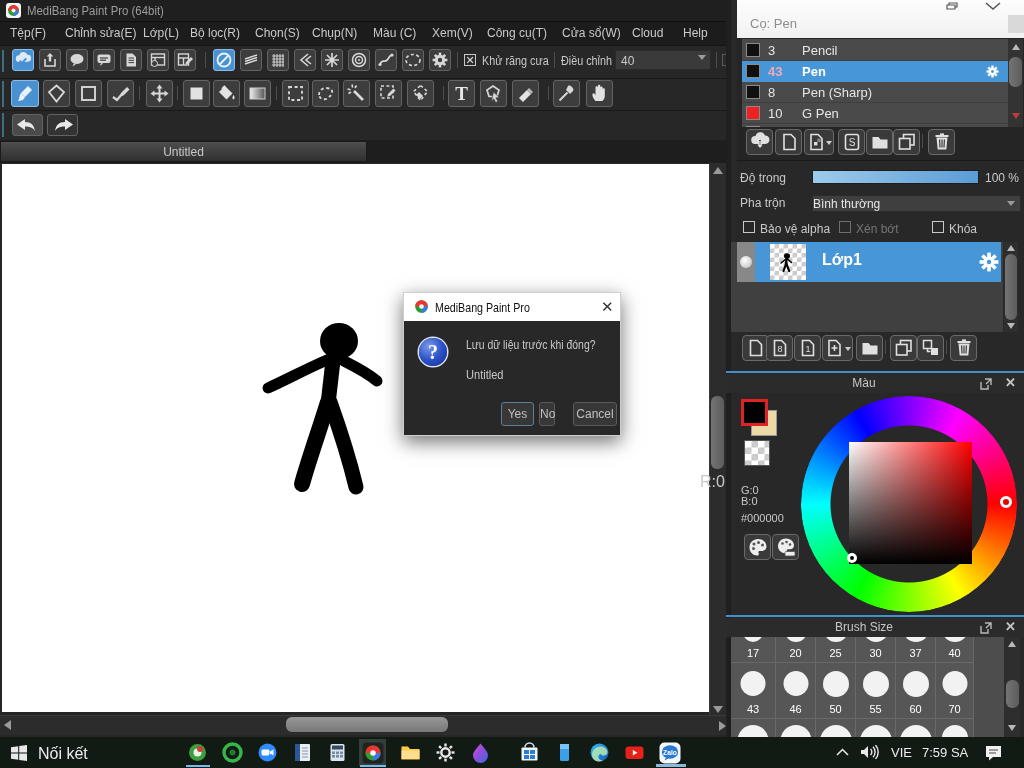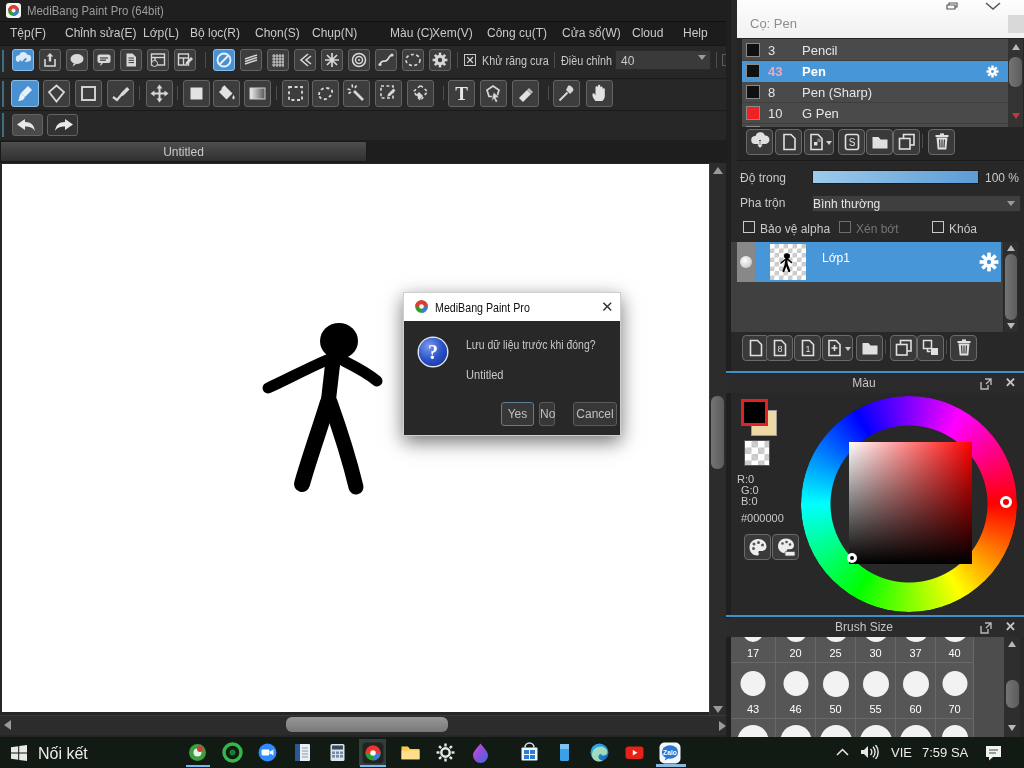--- a/index.html
+++ b/index.html
@@ -77,21 +77,21 @@
   </div>
   <div class="abs" id="titletext">MediBang Paint Pro (64bit)</div>
 
   <div class="abs" id="menubar"></div>
   <div class="menuitem" style="left:10px;">Tệp(F)</div>
   <div class="menuitem" style="left:65px;">Chỉnh sửa(E)</div>
   <div class="menuitem" style="left:143px;">Lớp(L)</div>
   <div class="menuitem" style="left:190px;">Bộ lọc(R)</div>
   <div class="menuitem" style="left:255px;">Chọn(S)</div>
   <div class="menuitem" style="left:312px;">Chụp(N)</div>
-  <div class="menuitem" style="left:390px;">Màu (C)</div>
+  <div class="menuitem" style="left:373px;">Màu (C)</div>
   <div class="menuitem" style="left:432px;">Xem(V)</div>
   <div class="menuitem" style="left:487px;">Công cụ(T)</div>
   <div class="menuitem" style="left:562px;">Cửa sổ(W)</div>
   <div class="menuitem" style="left:632px;">Cloud</div>
   <div class="menuitem" style="left:683px;">Help</div>
 
   <div class="abs" id="tb1"></div>
   <div class="grip" style="top:50px; height:22px;"></div>
   <div id="tb1btns">
     <div class="btn sel" style="left:12px; top:49px; width:22px; height:22px;">
@@ -520,21 +520,21 @@
           <g fill="#000" stroke="#000" stroke-linecap="round">
             <ellipse cx="17" cy="12" rx="3" ry="2.8" stroke="none"></ellipse>
             <path d="M16.7 14 L16 20" stroke-width="2.4"></path>
             <path d="M16 15 l-5 4" stroke-width="1.6"></path>
             <path d="M17.5 15 l4 3.5" stroke-width="1.6"></path>
             <path d="M16 20 l-2.5 7" stroke-width="2.2"></path>
             <path d="M16.5 20 l2.7 7.2" stroke-width="2.2"></path>
           </g>
         </svg>
     </div>
-    <div class="abs" style="left:822px; top:251px; font-size:12px; font-weight:normal; color:#fff;">Lớp1</div>
+    <div class="abs" style="left:822px; top:251px; font-size:16px; font-weight:bold; color:#fff;">Lớp1</div>
     <svg class="abs" style="left:977px; top:250px;" width="24" height="24" viewBox="0 0 24 24">
         <g fill="#fff">
           <circle cx="12" cy="12" r="5.4"></circle>
           <g stroke="#fff" stroke-width="3.6">
             <line x1="12" y1="2.6" x2="12" y2="21.4"></line>
             <line x1="2.6" y1="12" x2="21.4" y2="12"></line>
             <line x1="5.4" y1="5.4" x2="18.6" y2="18.6"></line>
             <line x1="18.6" y1="5.4" x2="5.4" y2="18.6"></line>
           </g>
           <circle cx="12" cy="12" r="2.2" fill="#4796d8"></circle>
@@ -606,21 +606,21 @@
 
     <div class="ptitle" style="left:726px; top:374px; width:298px;">Màu
       <svg style="position:absolute; right:32px; top:4px;" width="12" height="12" viewBox="0 0 12 12">
           <path d="M1 4 v7 h7 v-4 M5 1 h6 v6 M11 1 L6 6" stroke="#b9b9b9" stroke-width="1.4" fill="none"></path>
         </svg>
       <span style="position:absolute; right:8px; top:0px; font-size:13px; color:#c6c6c6; font-weight:bold;">✕</span>
     </div>
     <div class="abs" style="left:751px; top:410px; width:26px; height:26px; background:#ecd9a6; border:1px solid #999;"></div>
     <div class="abs" style="left:741px; top:399px; width:27px; height:27px; background:#000; border:3px solid #e02222;"></div>
     <div class="abs chk8" style="left:744px; top:440px; width:26px; height:26px; border:1px solid #555;"></div>
-    <div class="lbl" style="left:737px; top:473px; font-size:11px;">R:0</div>
+    <div class="lbl" style="left:700px; top:473px; font-size:16px;">R:0</div>
     <div class="lbl" style="left:741px; top:484px; font-size:11px;">G:0</div>
     <div class="lbl" style="left:741px; top:495px; font-size:11px;">B:0</div>
     <div class="lbl" style="left:741px; top:512px; font-size:11px;">#000000</div>
     <div class="pbtn" style="left:744px; top:534px; border-radius:4px;">
         <svg width="24" height="24" viewBox="0 0 24 24">
           <path d="M12 4 c5 0 8.5 3.4 8.5 7.6 c0 2.8-2 4.4-4.4 4.4 h-2.3 c-1.2 0-1.8 1-1.2 2 .6 1.1.2 2.5-1.4 2.5 C7 20.5 3.5 17 3.5 12.5 3.5 7.6 7 4 12 4 z" fill="#ededed"></path>
           <g fill="#555">
             <circle cx="8" cy="9" r="1.5"></circle>
             <circle cx="12.5" cy="7.5" r="1.5"></circle>
             <circle cx="16.5" cy="10" r="1.5"></circle>

